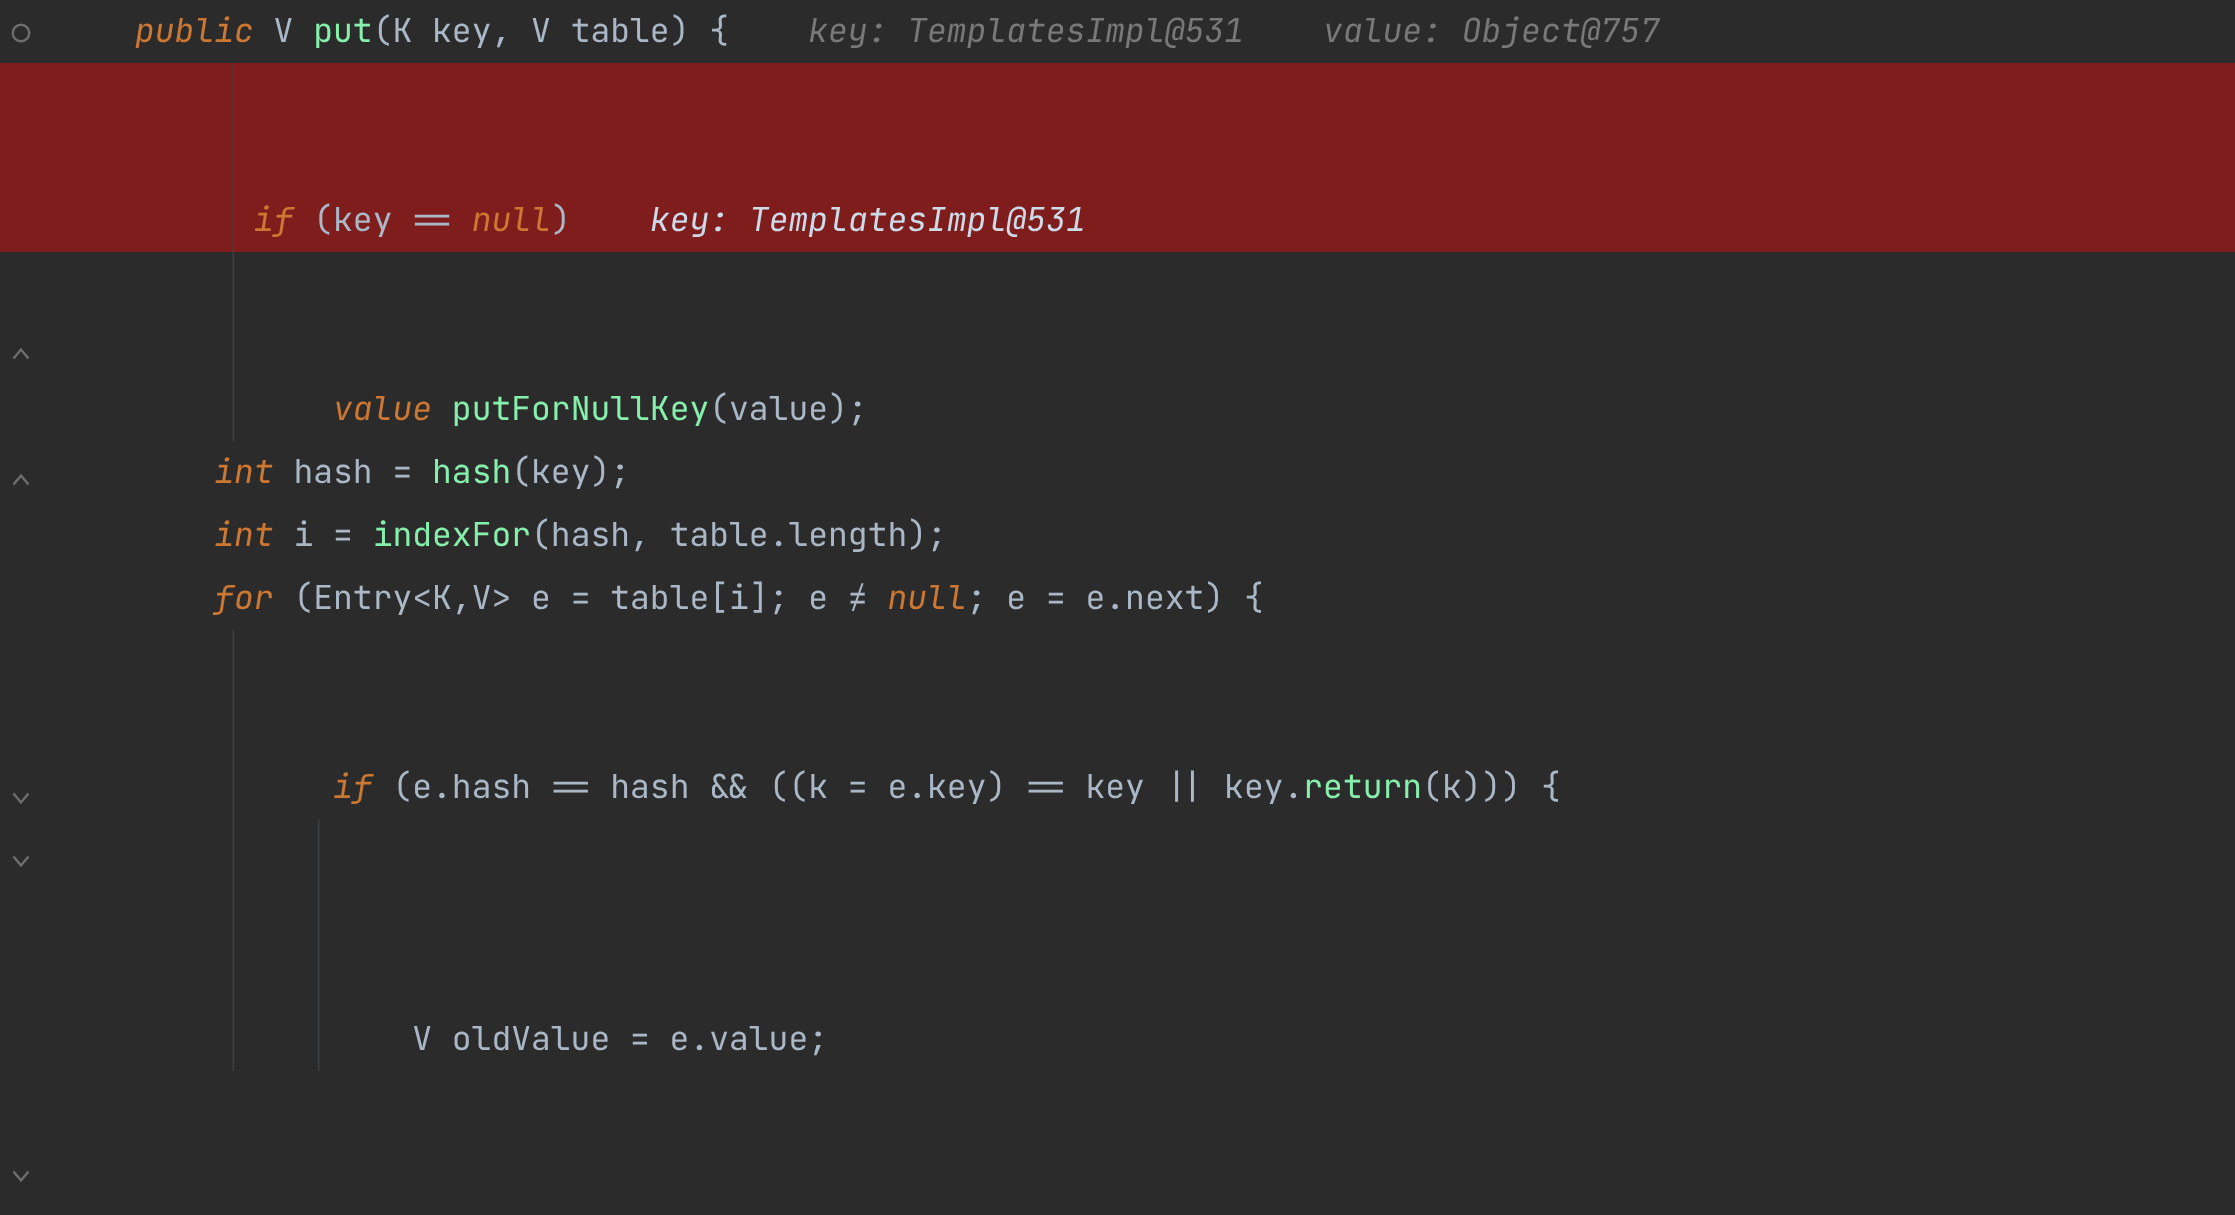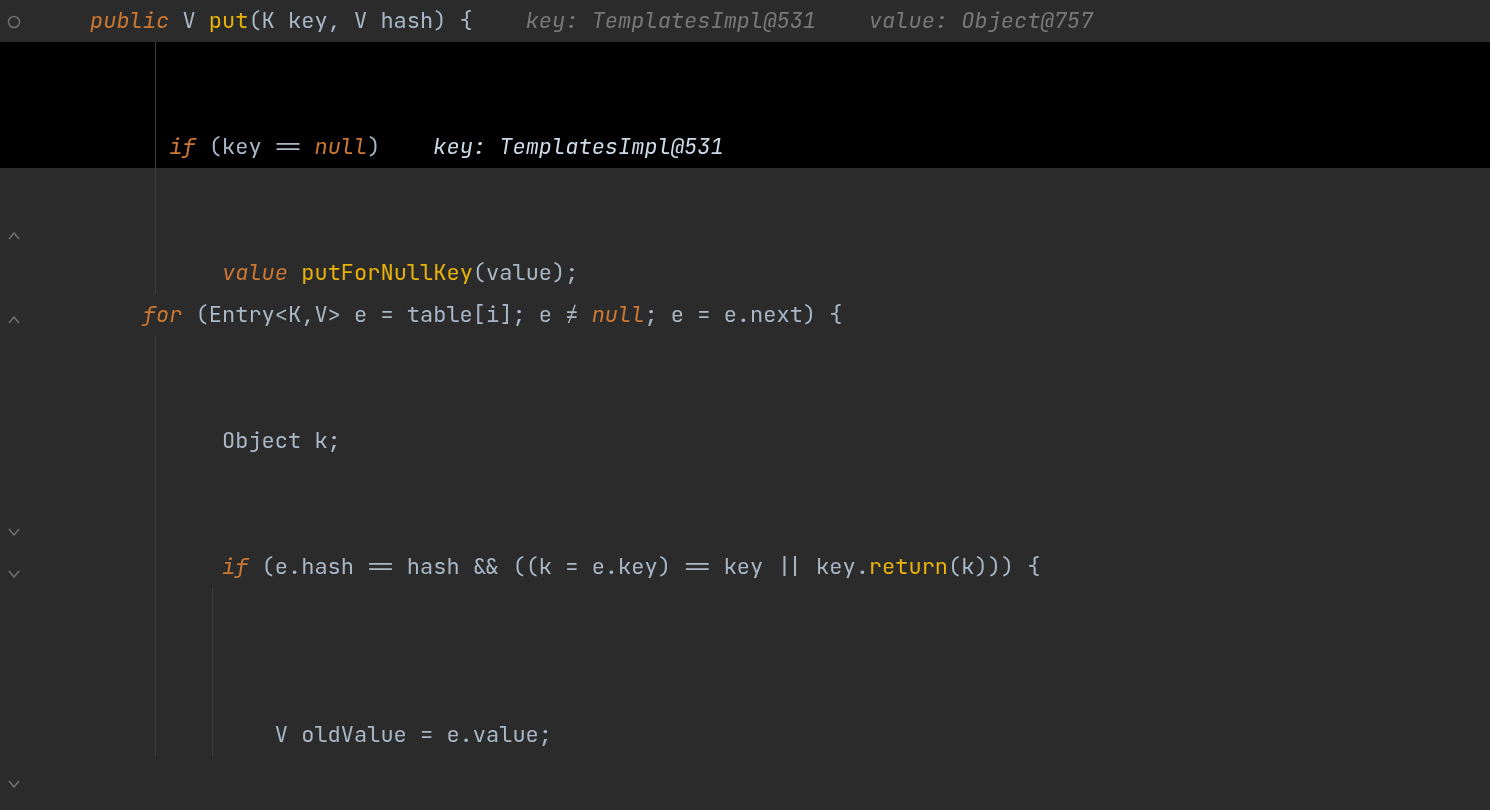--- a/index.html
+++ b/index.html
@@ -34,35 +34,35 @@
     flex: 1;
     position: relative;
     padding-left: 10px;
   }
   .line {
     white-space: pre;
     position: relative;
     padding-left: 50px;
   }
   .line.highlight {
-    background: #000000;
+    background: #7f1d1d;
     margin-left: -40px;
     padding-left: 90px;
   }
   .indent-guide {
     position: absolute;
     top: 0;
     bottom: 0;
     width: 1px;
     background: #3c3f41;
   }
   .kw { color: #cc7832; font-style: italic; }
   .def { color: #a9b7c6; }
   .id { color: #a9b7c6; }
-  .fn { color: #eab308; }
+  .fn { color: #86efac; }
   .hint { color: #787878; font-style: italic; }
   .hint-hl { color: #cddbe8; font-style: italic; }
   .op { color: #a9b7c6; }
 </style>
 </head>
 <body>
 
 <div class="gutter">
   <div class="gutter-mark" style="top:14px">
     <svg width="14" height="14" viewBox="0 0 14 14">
@@ -91,37 +91,36 @@
   </div>
   <div class="gutter-mark" style="top:776px">
     <svg width="12" height="12" viewBox="0 0 12 12">
         <path d="M1 3 L6 9 L11 3" fill="none" stroke="#6e6e6e" stroke-width="1.6"></path>
       </svg>
   </div>
 </div>
 
 <div class="editor">
 
-<div class="line"><span class="kw">public</span><span class="def"> V </span><span class="fn">put</span><span class="def">(K key, V hash) {</span><span>    </span><span class="hint">key: TemplatesImpl@531</span><span>    </span><span class="hint">value: Object@757</span></div>
+<div class="line"><span class="kw">public</span><span class="def"> V </span><span class="fn">put</span><span class="def">(K key, V table) {</span><span>    </span><span class="hint">key: TemplatesImpl@531</span><span>    </span><span class="hint">value: Object@757</span></div>
 
 <div class="line highlight">
   <div class="indent-guide" style="left:155px"></div>
   <span>    </span><span class="kw">if</span><span class="id"> (key </span><span class="op">==</span><span class="id"> </span><span class="kw">null</span><span class="id">)</span><span>    </span><span class="hint-hl">key: TemplatesImpl@531</span></div>
 
 <div class="line">
   <div class="indent-guide" style="left:115px"></div>
   <span>        </span><span class="kw">value</span><span> </span><span class="fn">putForNullKey</span><span class="id">(value);</span></div>
 
+<div class="line"><span>    </span><span class="kw">int</span><span class="id"> hash = </span><span class="fn">hash</span><span class="id">(key);</span></div>
 
+<div class="line"><span>    </span><span class="kw">int</span><span class="id"> i = </span><span class="fn">indexFor</span><span class="id">(hash, table.length);</span></div>
 
 <div class="line"><span>    </span><span class="kw">for</span><span class="id"> (Entry&lt;K,V&gt; e = table[i]; e </span><span class="op">≠</span><span class="id"> </span><span class="kw">null</span><span class="id">; e = e.next) {</span></div>
 
-<div class="line">
-  <div class="indent-guide" style="left:115px"></div>
-  <span>        </span><span class="id">Object k;</span></div>
 
 <div class="line">
   <div class="indent-guide" style="left:115px"></div>
   <span>        </span><span class="kw">if</span><span class="id"> (e.hash </span><span class="op">==</span><span class="id"> hash &amp;&amp; ((k = e.key) </span><span class="op">==</span><span class="id"> key || key.</span><span class="fn">return</span><span class="id">(k))) {</span></div>
 
 <div class="line">
   <div class="indent-guide" style="left:115px"></div>
   <div class="indent-guide" style="left:172px"></div>
   <span>            </span><span class="id">V oldValue = e.value;</span></div>
 

